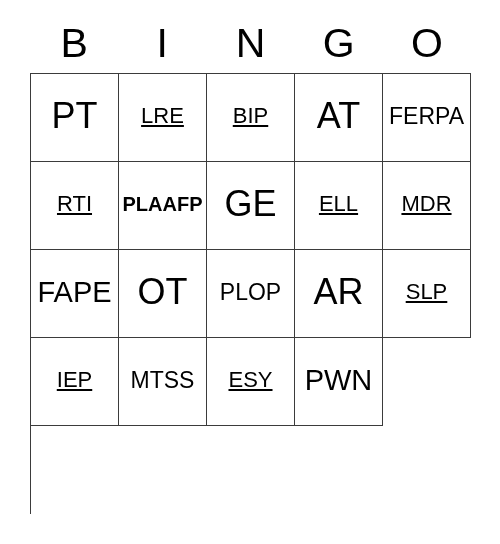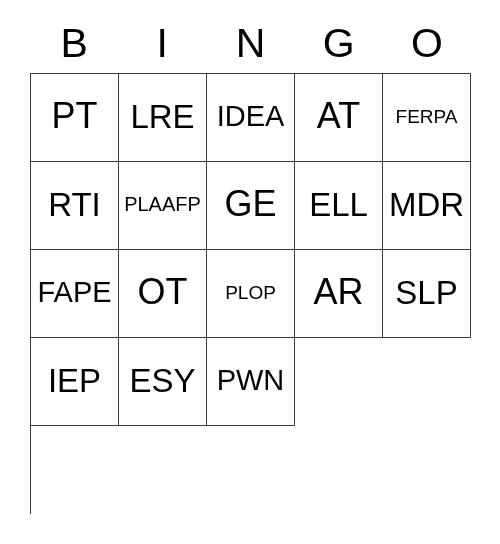--- a/index.html
+++ b/index.html
@@ -66,24 +66,24 @@
   }
   .cell-text {
     display: block;
     text-align: center;
     line-height: 1;
     white-space: nowrap;
     color: #000000;
   }
   
   .size-xl .cell-text { font-size: 36px; }
-  .size-lg .cell-text { font-size: 33px; }
+  .size-lg .cell-text { font-size: 22px; text-decoration: underline; }
   .size-md .cell-text { font-size: 29px; }
-  .size-sm .cell-text { font-size: 19px; }
-  .size-xs .cell-text { font-size: 20px; }
+  .size-sm .cell-text { font-size: 23px; }
+  .size-xs .cell-text { font-size: 20px; font-weight: bold; }
 </style>
 </head>
 <body>
 
 <div class="card">
 
   <div class="header-row">
     <div class="header-cell">
       <span>B</span>
     </div>
@@ -101,22 +101,22 @@
     </div>
   </div>
 
   <div class="grid" id="bingo-grid">
       <div class="cell size-xl">
         <span class="cell-text">PT</span>
       </div>
       <div class="cell size-lg">
         <span class="cell-text">LRE</span>
       </div>
-      <div class="cell size-md">
-        <span class="cell-text">IDEA</span>
+      <div class="cell size-lg">
+        <span class="cell-text">BIP</span>
       </div>
       <div class="cell size-xl">
         <span class="cell-text">AT</span>
       </div>
       <div class="cell size-sm">
         <span class="cell-text">FERPA</span>
       </div>
       <div class="cell size-lg">
         <span class="cell-text">RTI</span>
       </div>
@@ -143,20 +143,23 @@
       </div>
       <div class="cell size-xl">
         <span class="cell-text">AR</span>
       </div>
       <div class="cell size-lg">
         <span class="cell-text">SLP</span>
       </div>
       <div class="cell size-lg">
         <span class="cell-text">IEP</span>
       </div>
+      <div class="cell size-sm">
+        <span class="cell-text">MTSS</span>
+      </div>
       <div class="cell size-lg">
         <span class="cell-text">ESY</span>
       </div>
       <div class="cell size-md">
         <span class="cell-text">PWN</span>
       </div>
     </div>
 
 </div>
 

